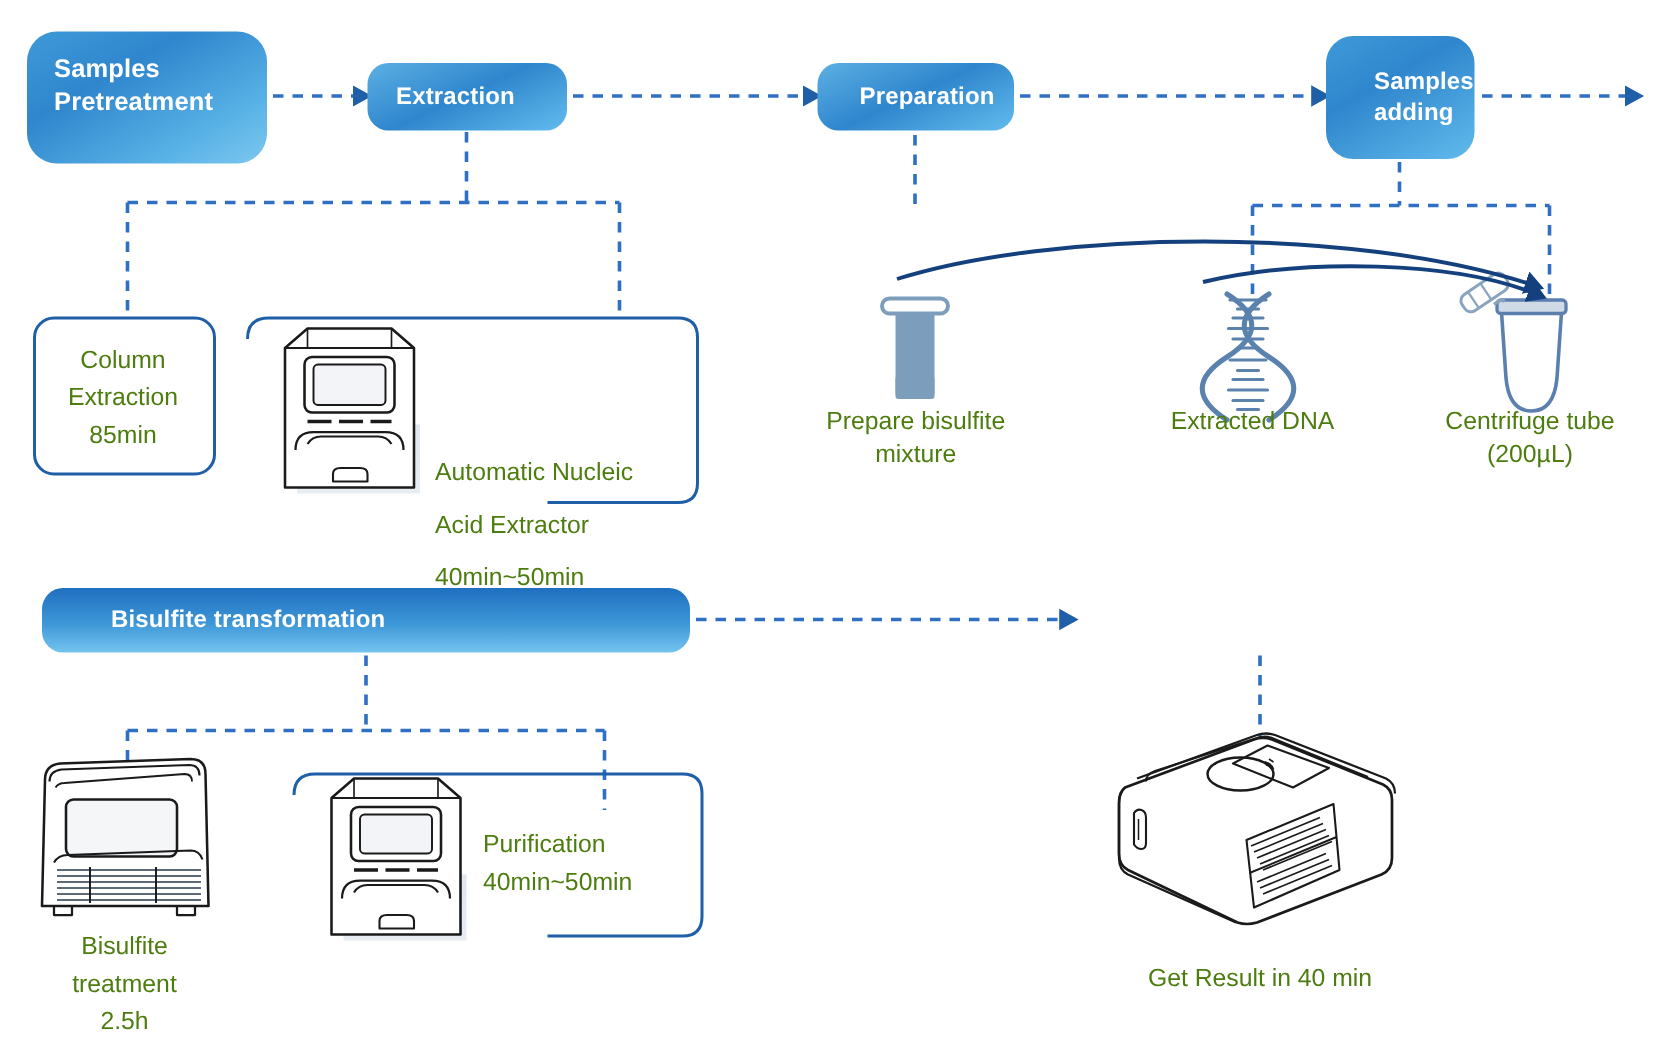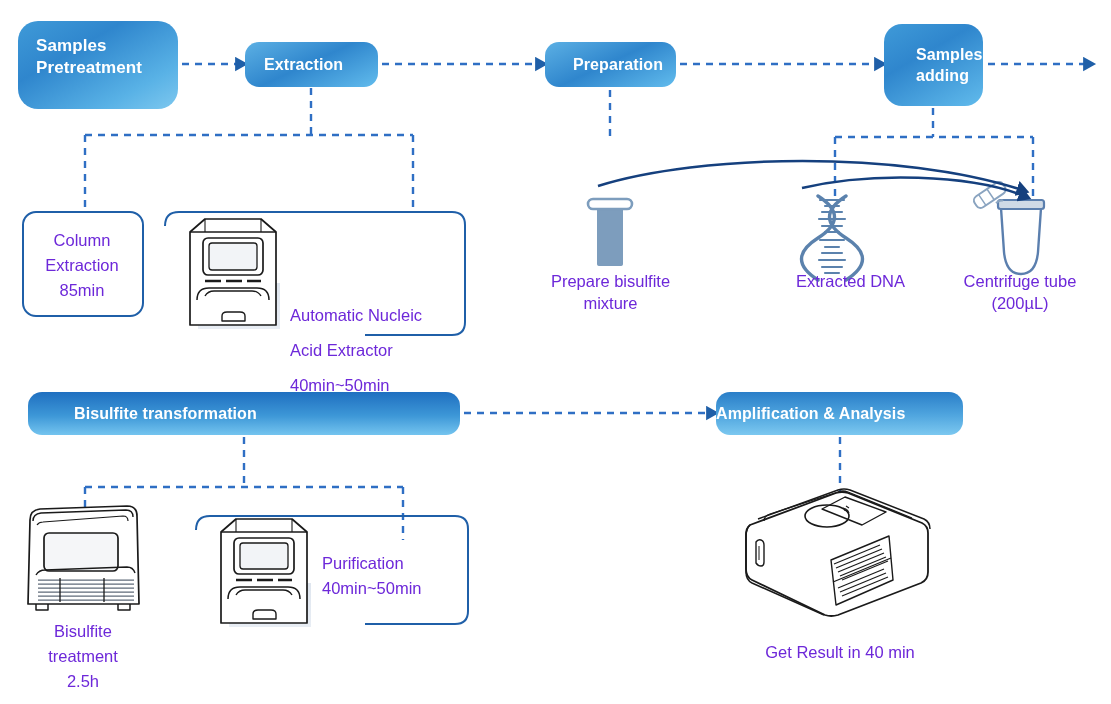--- a/index.html
+++ b/index.html
@@ -28,27 +28,27 @@
      font-size:16px;line-height:21px;border-radius:18px;
      background:linear-gradient(150deg,#3f9ad8 0%,#2f86cd 38%,#61bbec 100%);}
   #box-bisulfite{left:28px;top:392px;width:432px;height:43px;font-size:16px;
      justify-content:center;border-radius:14px;
      background:linear-gradient(180deg,#1f6fc0 0%,#3d97d7 55%,#74c4ef 100%);padding-left:46px;}
   #box-amp{left:716px;top:392px;width:247px;height:43px;font-size:16px;
      justify-content:center;border-radius:14px;
      background:linear-gradient(180deg,#2a7ec8 0%,#4ea4de 52%,#7cc8f0 100%);}
 
   
-  .cap{position:absolute;color:#6d28d9;font-size:16.5px;line-height:22px;
+  .cap{position:absolute;color:#4d7c0f;font-size:16.5px;line-height:22px;
        white-space:pre-line;}
 
   #cap-column{left:27px;top:228px;width:110px;text-align:center;font-size:16.5px;line-height:25px;}
   #cap-auto{left:290px;top:251px;width:180px;line-height:35px;margin-top:47px;}
   #cap-mixture{left:528px;top:270px;width:165px;text-align:center;}
-  #cap-dna{left:765px;top:270px;width:140px;text-align:right;}
+  #cap-dna{left:765px;top:270px;width:140px;text-align:center;}
   #cap-tube{left:945px;top:270px;width:150px;text-align:center;}
   #cap-bisu{left:28px;top:619px;width:110px;text-align:center;line-height:25px;}
   #cap-purif{left:322px;top:551px;width:180px;line-height:25px;}
   #cap-result{left:740px;top:641px;width:200px;text-align:center;}
 </style>
 </head>
 <body>
 
 <div id="stage">
 
@@ -238,23 +238,20 @@
   <div class="pill" id="box-prep">
     <span>Preparation</span>
   </div>
   <div class="pill tall" id="box-adding">
     <span>Samples
 adding</span>
   </div>
   <div class="pill" id="box-bisulfite">
     <span>Bisulfite transformation</span>
   </div>
-  <div class="pill" id="box-amp">
-    <span>Amplification &amp; Analysis</span>
-  </div>
 
   <div class="cap" id="cap-column">Column
 Extraction
 85min</div>
   <div class="cap" id="cap-auto">Automatic Nucleic
 Acid Extractor
 40min~50min</div>
 
   <div class="cap" id="cap-mixture">Prepare bisulfite
 mixture</div>

